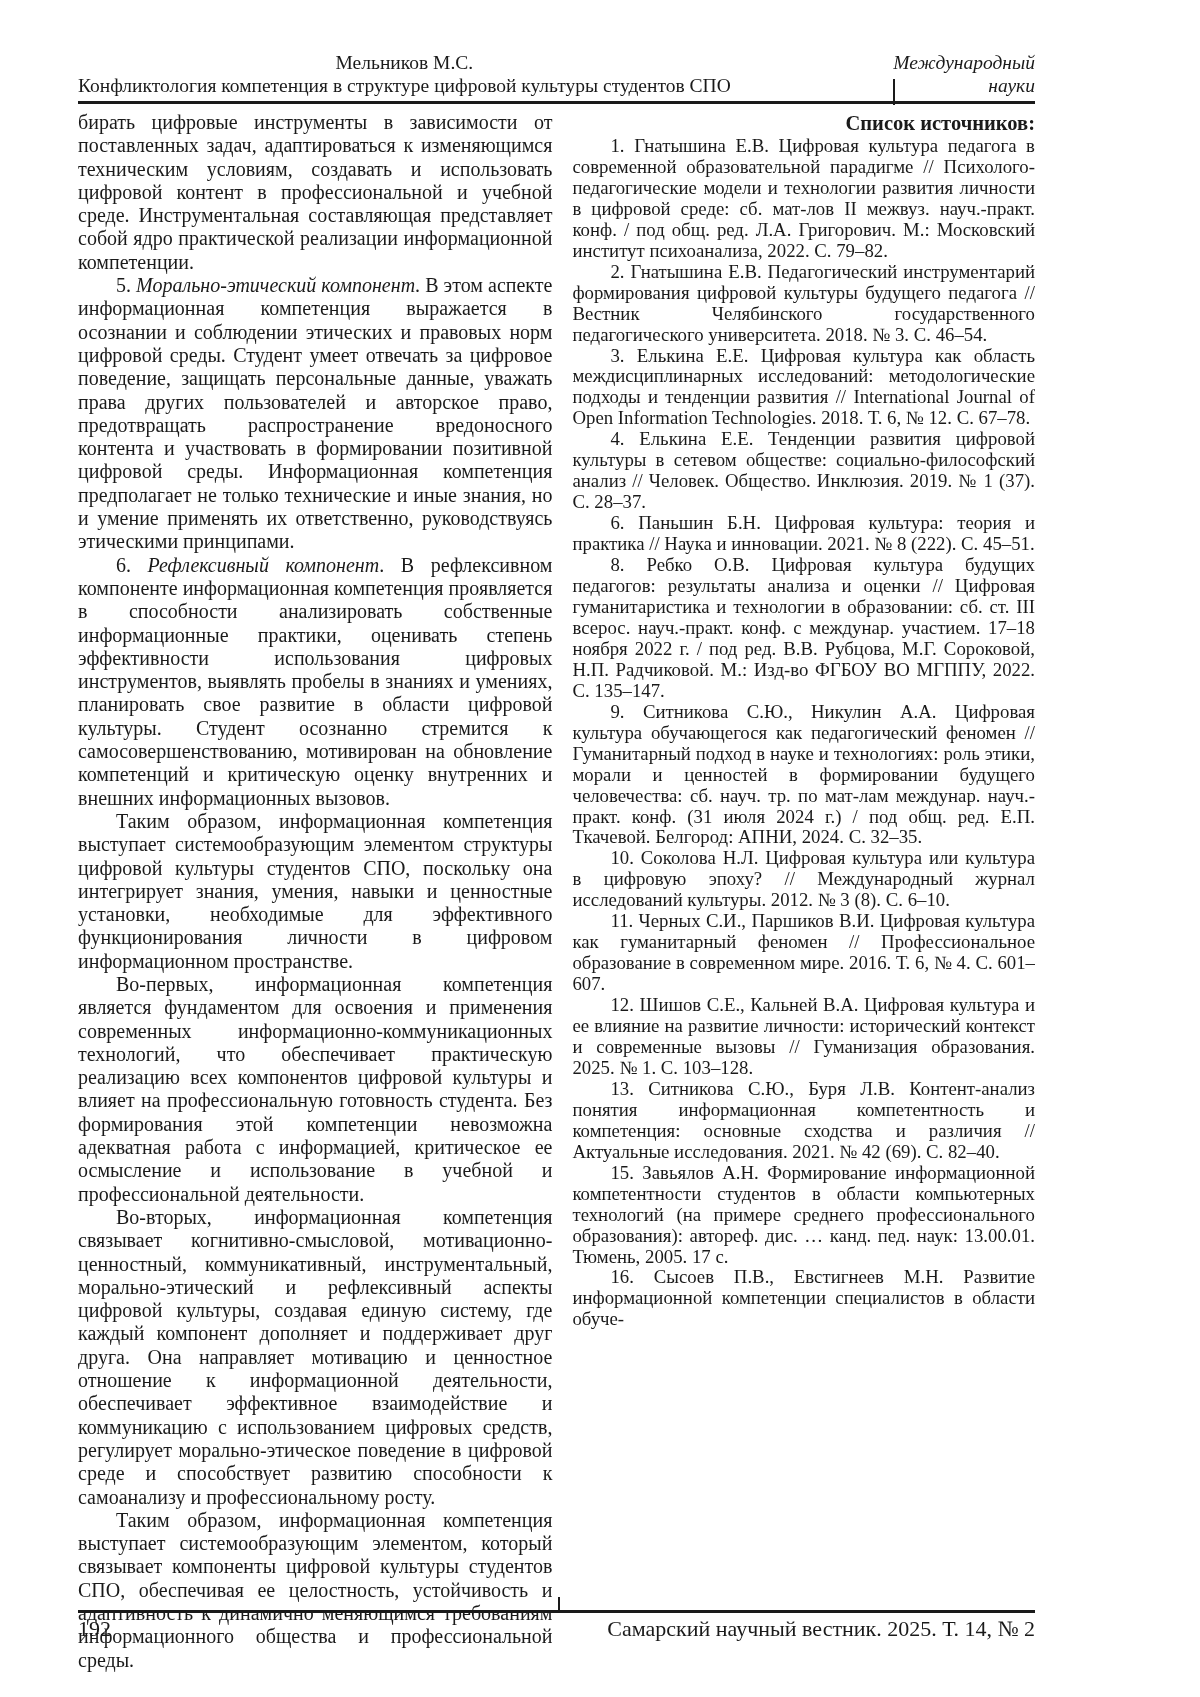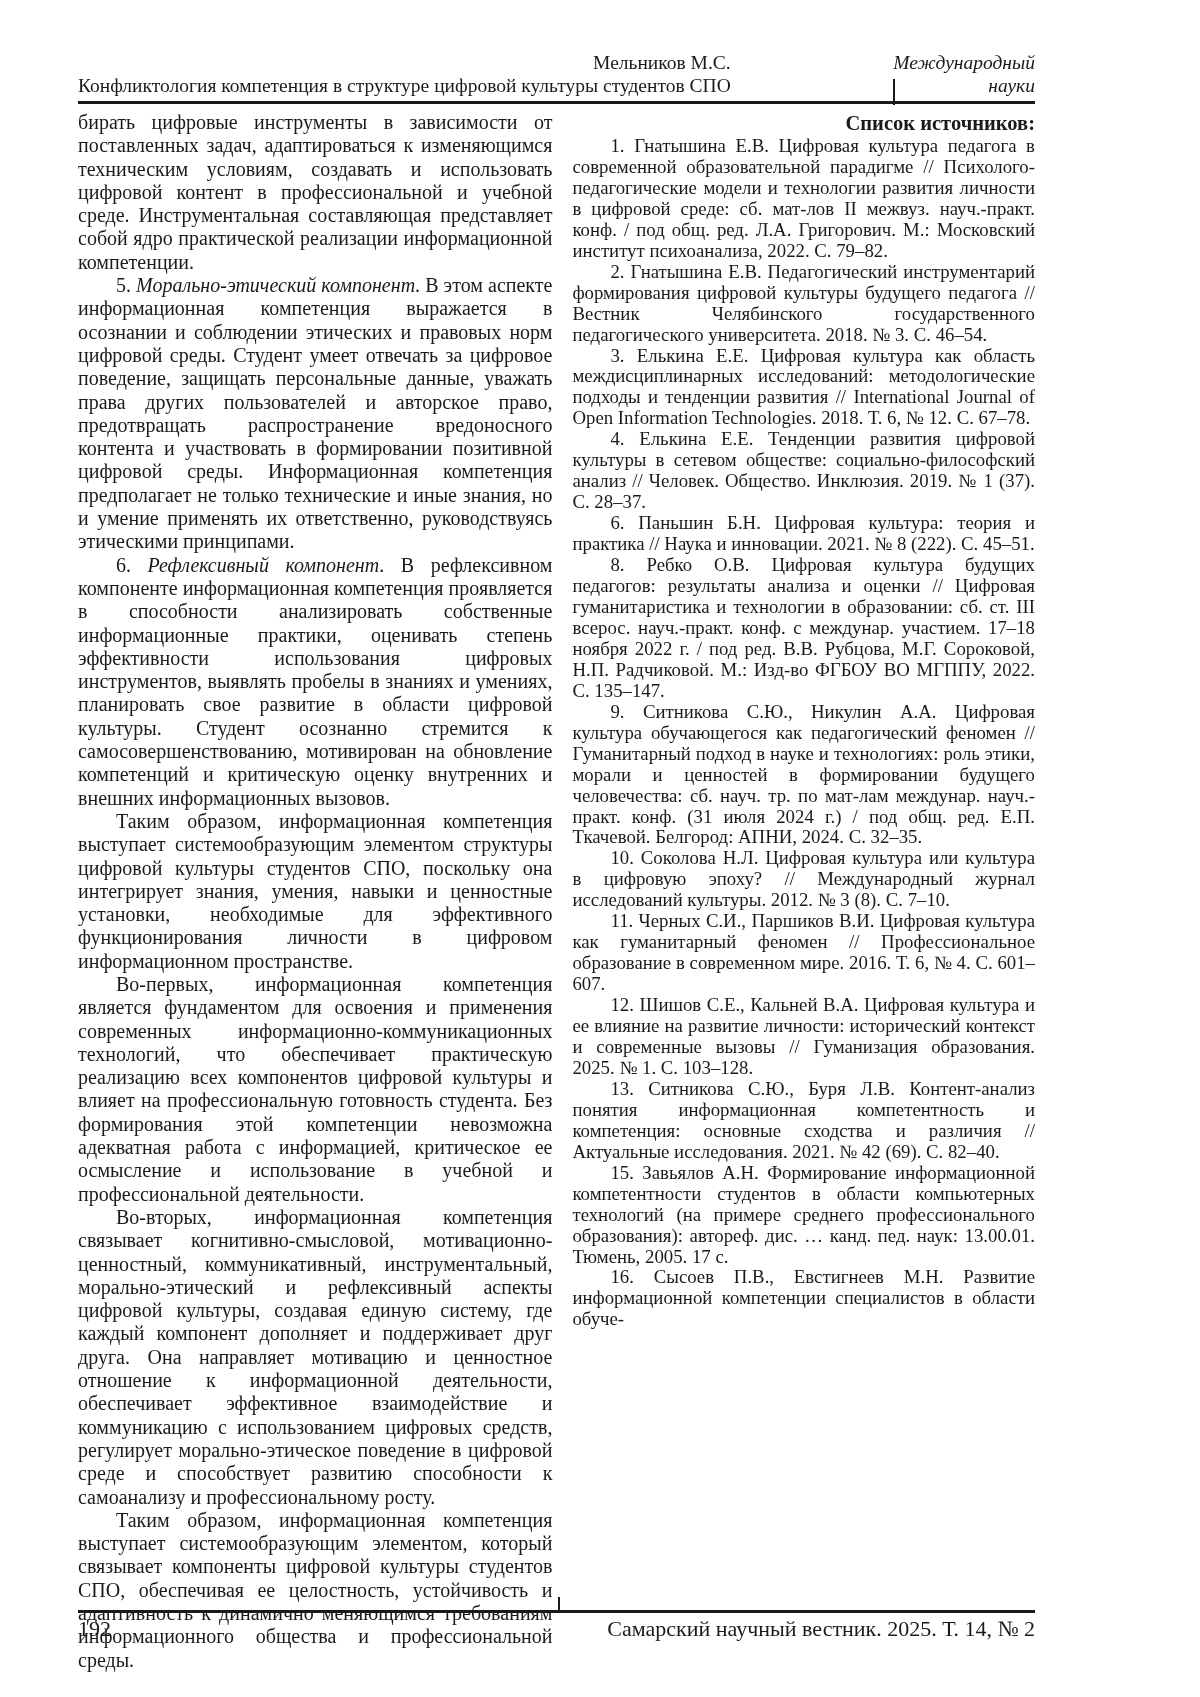--- a/index.html
+++ b/index.html
@@ -10,21 +10,21 @@
     overflow:hidden;
   }
   .inner { position:absolute; left:78px; top:52px; width:957px; }
 
   
   .hdr {
     display:flex; justify-content:space-between; align-items:flex-end;
     border-bottom:3px solid #1a1a1a; padding-bottom:4px;
     font-size:19.5px; line-height:22.5px;
   }
-  .hdr-left { text-align:right; }
+  .hdr-left { text-align:center; }
   .hdr-right { font-style:italic; text-align:right; white-space:nowrap; }
 
   
   .cols { display:flex; gap:20px; margin-top:7px; }
   .col { text-align:justify; }
   .col p { margin:0; text-indent:38px; }
   .col-left  { width:479px; font-size:20px;   line-height:23.3px; }
   .col-right { width:467px; font-size:18.8px; line-height:20.95px; }
   .no-indent { text-indent:0 !important; }
   .it { font-style:italic; }
@@ -76,21 +76,21 @@
       <div class="col col-right">
         <div class="refs-heading">Список источников:</div>
         <div>
             <p>1. Гнатышина Е.В. Цифровая культура педагога в современной образовательной парадигме // Психолого-педагогические модели и технологии развития личности в цифровой среде: сб. мат-лов II межвуз. науч.-практ. конф. / под общ. ред. Л.А. Григорович. М.: Московский институт психоанализа, 2022. С. 79–82.</p>
             <p>2. Гнатышина Е.В. Педагогический инструментарий формирования цифровой культуры будущего педагога // Вестник Челябинского государственного педагогического университета. 2018. № 3. С. 46–54.</p>
             <p>3. Елькина Е.Е. Цифровая культура как область междисциплинарных исследований: методологические подходы и тенденции развития // International Journal of Open Information Technologies. 2018. Т. 6, № 12. С. 67–78.</p>
             <p>4. Елькина Е.Е. Тенденции развития цифровой культуры в сетевом обществе: социально-философский анализ // Человек. Общество. Инклюзия. 2019. № 1 (37). С. 28–37.</p>
             <p>6. Паньшин Б.Н. Цифровая культура: теория и практика // Наука и инновации. 2021. № 8 (222). С. 45–51.</p>
             <p>8. Ребко О.В. Цифровая культура будущих педагогов: результаты анализа и оценки // Цифровая гуманитаристика и технологии в образовании: сб. ст. III всерос. науч.-практ. конф. с междунар. участием. 17–18 ноября 2022 г. / под ред. В.В. Рубцова, М.Г. Сороковой, Н.П. Радчиковой. М.: Изд-во ФГБОУ ВО МГППУ, 2022. С. 135–147.</p>
             <p>9. Ситникова С.Ю., Никулин А.А. Цифровая культура обучающегося как педагогический феномен // Гуманитарный подход в науке и технологиях: роль этики, морали и ценностей в формировании будущего человечества: сб. науч. тр. по мат-лам междунар. науч.-практ. конф. (31 июля 2024 г.) / под общ. ред. Е.П. Ткачевой. Белгород: АПНИ, 2024. С. 32–35.</p>
-            <p>10. Соколова Н.Л. Цифровая культура или культура в цифровую эпоху? // Международный журнал исследований культуры. 2012. № 3 (8). С. 7–10.</p>
+            <p>10. Соколова Н.Л. Цифровая культура или культура в цифровую эпоху? // Международный журнал исследований культуры. 2012. № 3 (8). С. 6–10.</p>
             <p>11. Черных С.И., Паршиков В.И. Цифровая культура как гуманитарный феномен // Профессиональное образование в современном мире. 2016. Т. 6, № 4. С. 601–607.</p>
             <p>12. Шишов С.Е., Кальней В.А. Цифровая культура и ее влияние на развитие личности: исторический контекст и современные вызовы // Гуманизация образования. 2025. № 1. С. 103–128.</p>
             <p>13. Ситникова С.Ю., Буря Л.В. Контент-анализ понятия информационная компетентность и компетенция: основные сходства и различия // Актуальные исследования. 2021. № 42 (69). С. 82–40.</p>
             <p>15. Завьялов А.Н. Формирование информационной компетентности студентов в области компьютерных технологий (на примере среднего профессионального образования): автореф. дис. … канд. пед. наук: 13.00.01. Тюмень, 2005. 17 с.</p>
             <p>16. Сысоев П.В., Евстигнеев М.Н. Развитие информационной компетенции специалистов в области обуче-</p>
           </div>
       </div>
     </div>
   </div>
 

